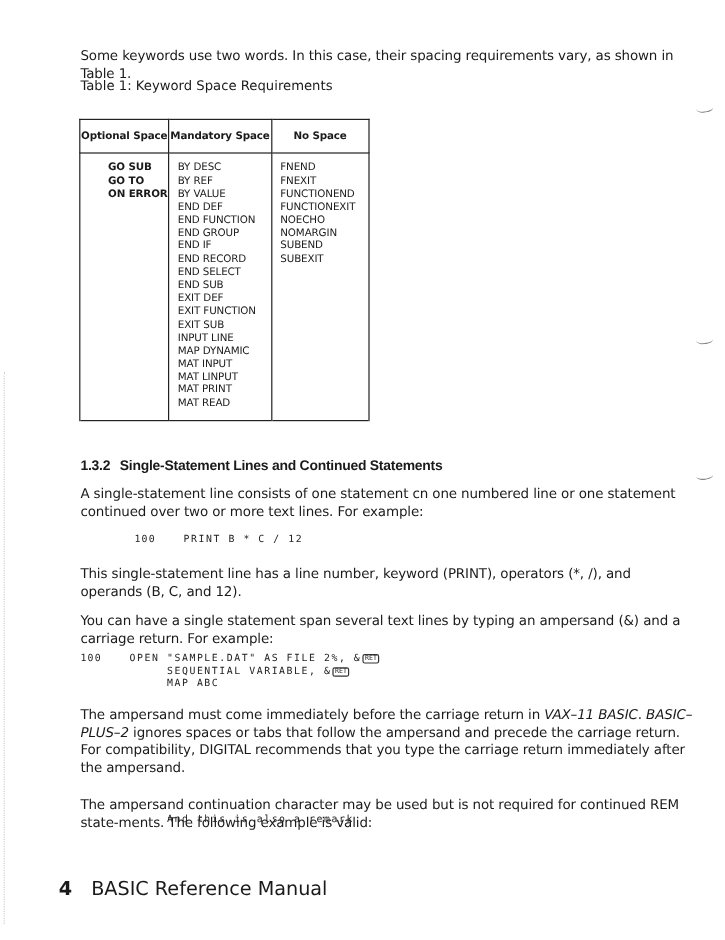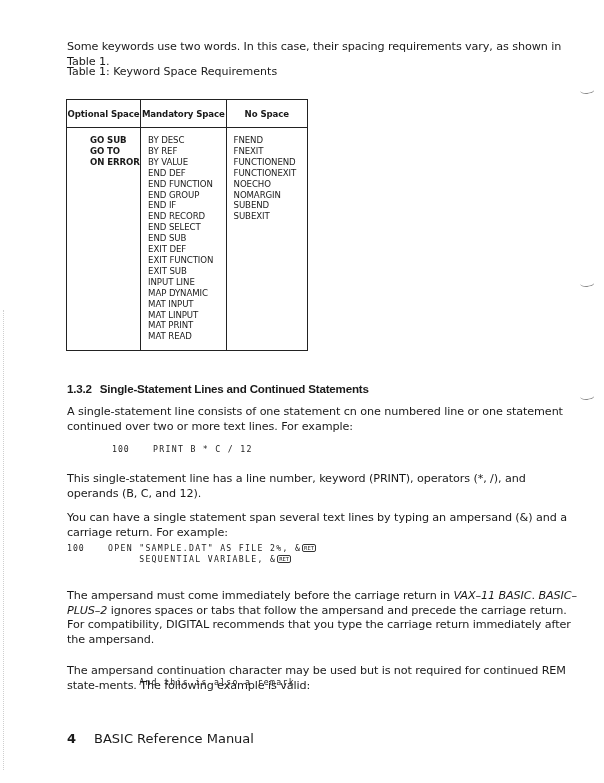--- a/index.html
+++ b/index.html
@@ -35,21 +35,21 @@
   .code {
     font-family: "DejaVu Sans Mono", monospace; font-size: 8.2px; line-height: 10.5px;
     left: 67px; white-space: pre; letter-spacing: 1.3px; color: #222;
   }
   .code .ln { display: inline-block; width: 41px; letter-spacing: 1px; }
   .code .ret {
     display: inline-block; font-size: 5.5px; letter-spacing: 0; border: 1px solid #333;
     border-radius: 2px; padding: 0 1px; line-height: 6px; vertical-align: 1px; margin-left: 1px;
   }
   .ital { font-style: italic; }
-  .footer { left: 67px; top: 731px; font-size: 13px; }
+  .footer { left: 49px; top: 731px; font-size: 16px; }
   .footer .pg { font-weight: bold; display: inline-block; width: 27px; }
   .margin-mark {
     position: absolute; width: 14px; height: 6px; border-bottom: 1px solid #888;
     border-radius: 0 0 40% 60%; transform: rotate(-10deg);
   }
   .binding-edge {
     position: absolute; left: 3px; top: 310px; width: 1px; height: 460px;
     border-left: 1px dotted #cfcfcf;
   }
 </style>
@@ -120,21 +120,21 @@
 </div>
 
 <div class="abs para" style="top:405px;">A single-statement line consists of one statement cn one numbered line or one statement continued over two or more text lines. For example:</div>
 
 <div class="abs code" style="top:444px;margin-left:45px;"><span class="ln">100</span><span>PRINT B * C / 12</span></div>
 
 <div class="abs para" style="top:472px;">This single-statement line has a line number, keyword (PRINT), operators (*, /), and operands (B, C, and 12).</div>
 
 <div class="abs para" style="top:511px;">You can have a single statement span several text lines by typing an ampersand (&amp;) and a carriage return. For example:</div>
 
-<div class="abs code" style="top:543px;"><div><span class="ln">100</span><span>OPEN "SAMPLE.DAT" AS FILE 2%, &amp;</span><span class="ret">RET</span></div><div><span class="ln"></span><span>     SEQUENTIAL VARIABLE, &amp;</span><span class="ret">RET</span></div></div>
+<div class="abs code" style="top:543px;"><div><span class="ln">100</span><span>OPEN "SAMPLE.DAT" AS FILE 2%, &amp;</span><span class="ret">RET</span></div><div><span class="ln"></span><span>     SEQUENTIAL VARIABLE, &amp;</span><span class="ret">RET</span></div><div><span class="ln"></span><span>     MAP ABC</span></div></div>
 
 <div class="abs para" style="top:589px;"><span>The ampersand must come immediately before the carriage return in </span><span class="ital">VAX–11 BASIC</span><span>. </span><span class="ital">BASIC–PLUS–2</span><span> ignores spaces or tabs that follow the ampersand and precede the carriage return. For compatibility, DIGITAL recommends that you type the carriage return immediately after the ampersand.</span></div>
 
 <div class="abs para" style="top:664px;">The ampersand continuation character may be used but is not required for continued REM state-ments. The following example is valid:</div>
 
 <div class="abs code" style="top:677px;"><div><span class="ln"></span><span>     And this is also a remark</span></div></div>
 
 <div class="abs footer">
   <span class="pg">4</span><span>BASIC Reference Manual</span>
 </div>

